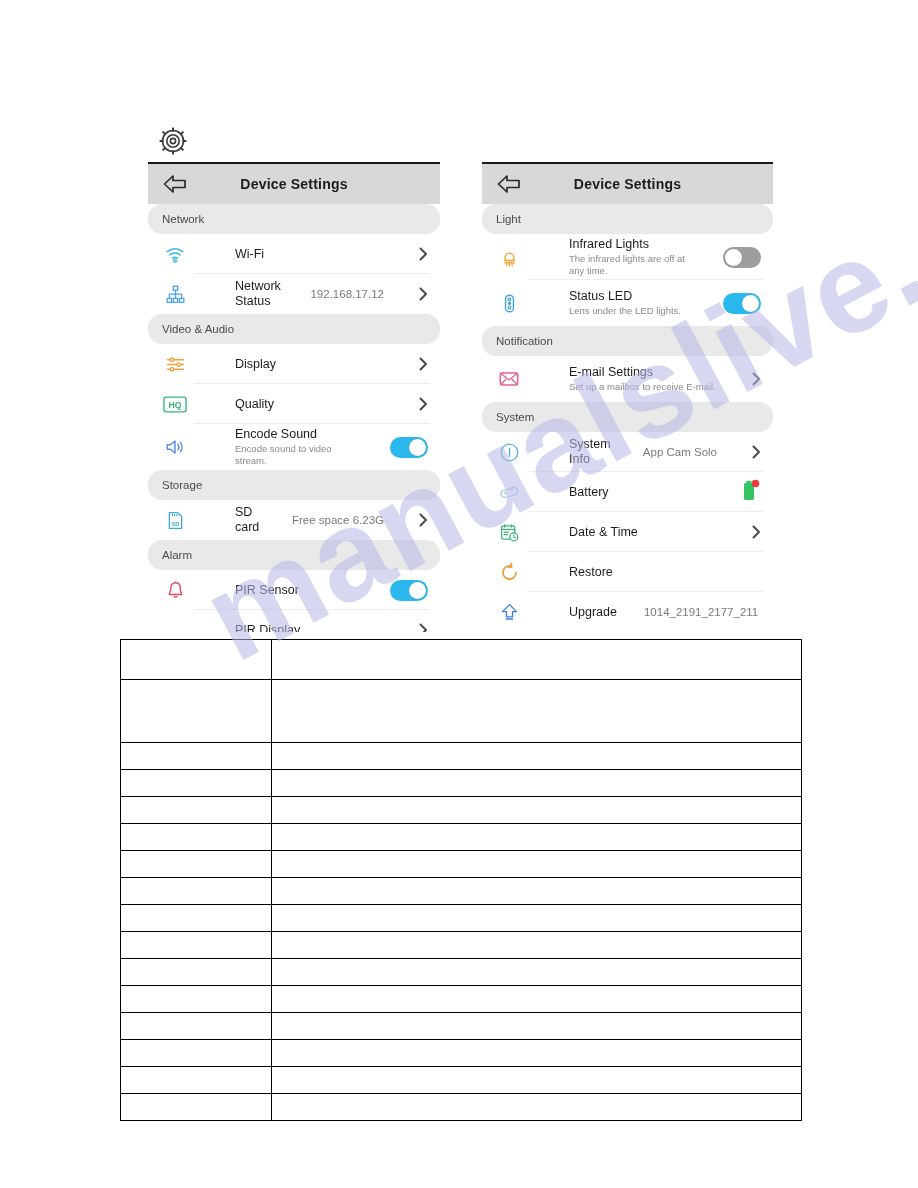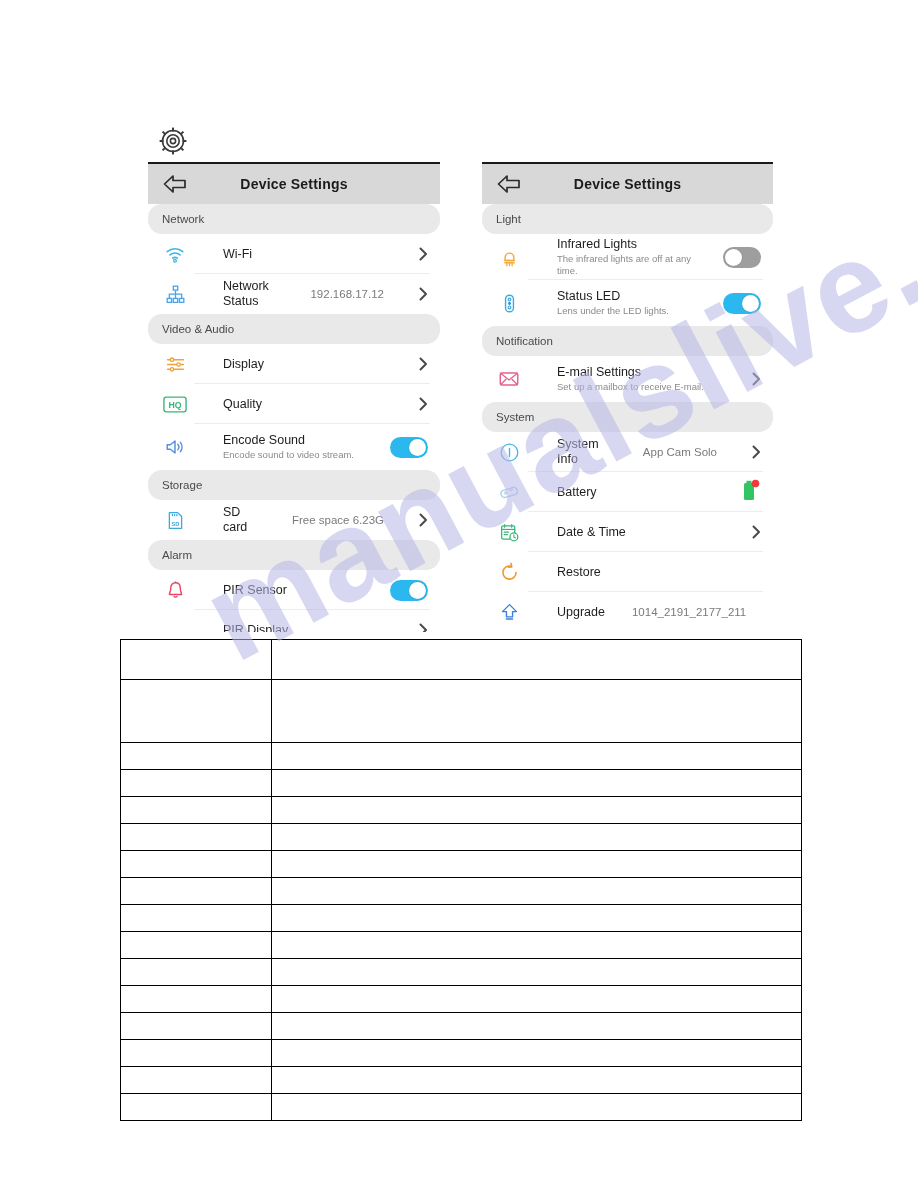--- a/index.html
+++ b/index.html
@@ -133,21 +133,21 @@
     background: #ececec;
   }
 
   .row-icon {
     width: 26px;
     min-width: 26px;
     height: 26px;
     display: flex;
     align-items: center;
     justify-content: center;
-    margin-right: 8px;
+    margin-right: 20px;
   }
   .row-text {
     flex: 1;
     display: flex;
     flex-direction: column;
     justify-content: center;
   }
   .row-label {
     font-size: 12.5px;
     color: #1d1d1d;

